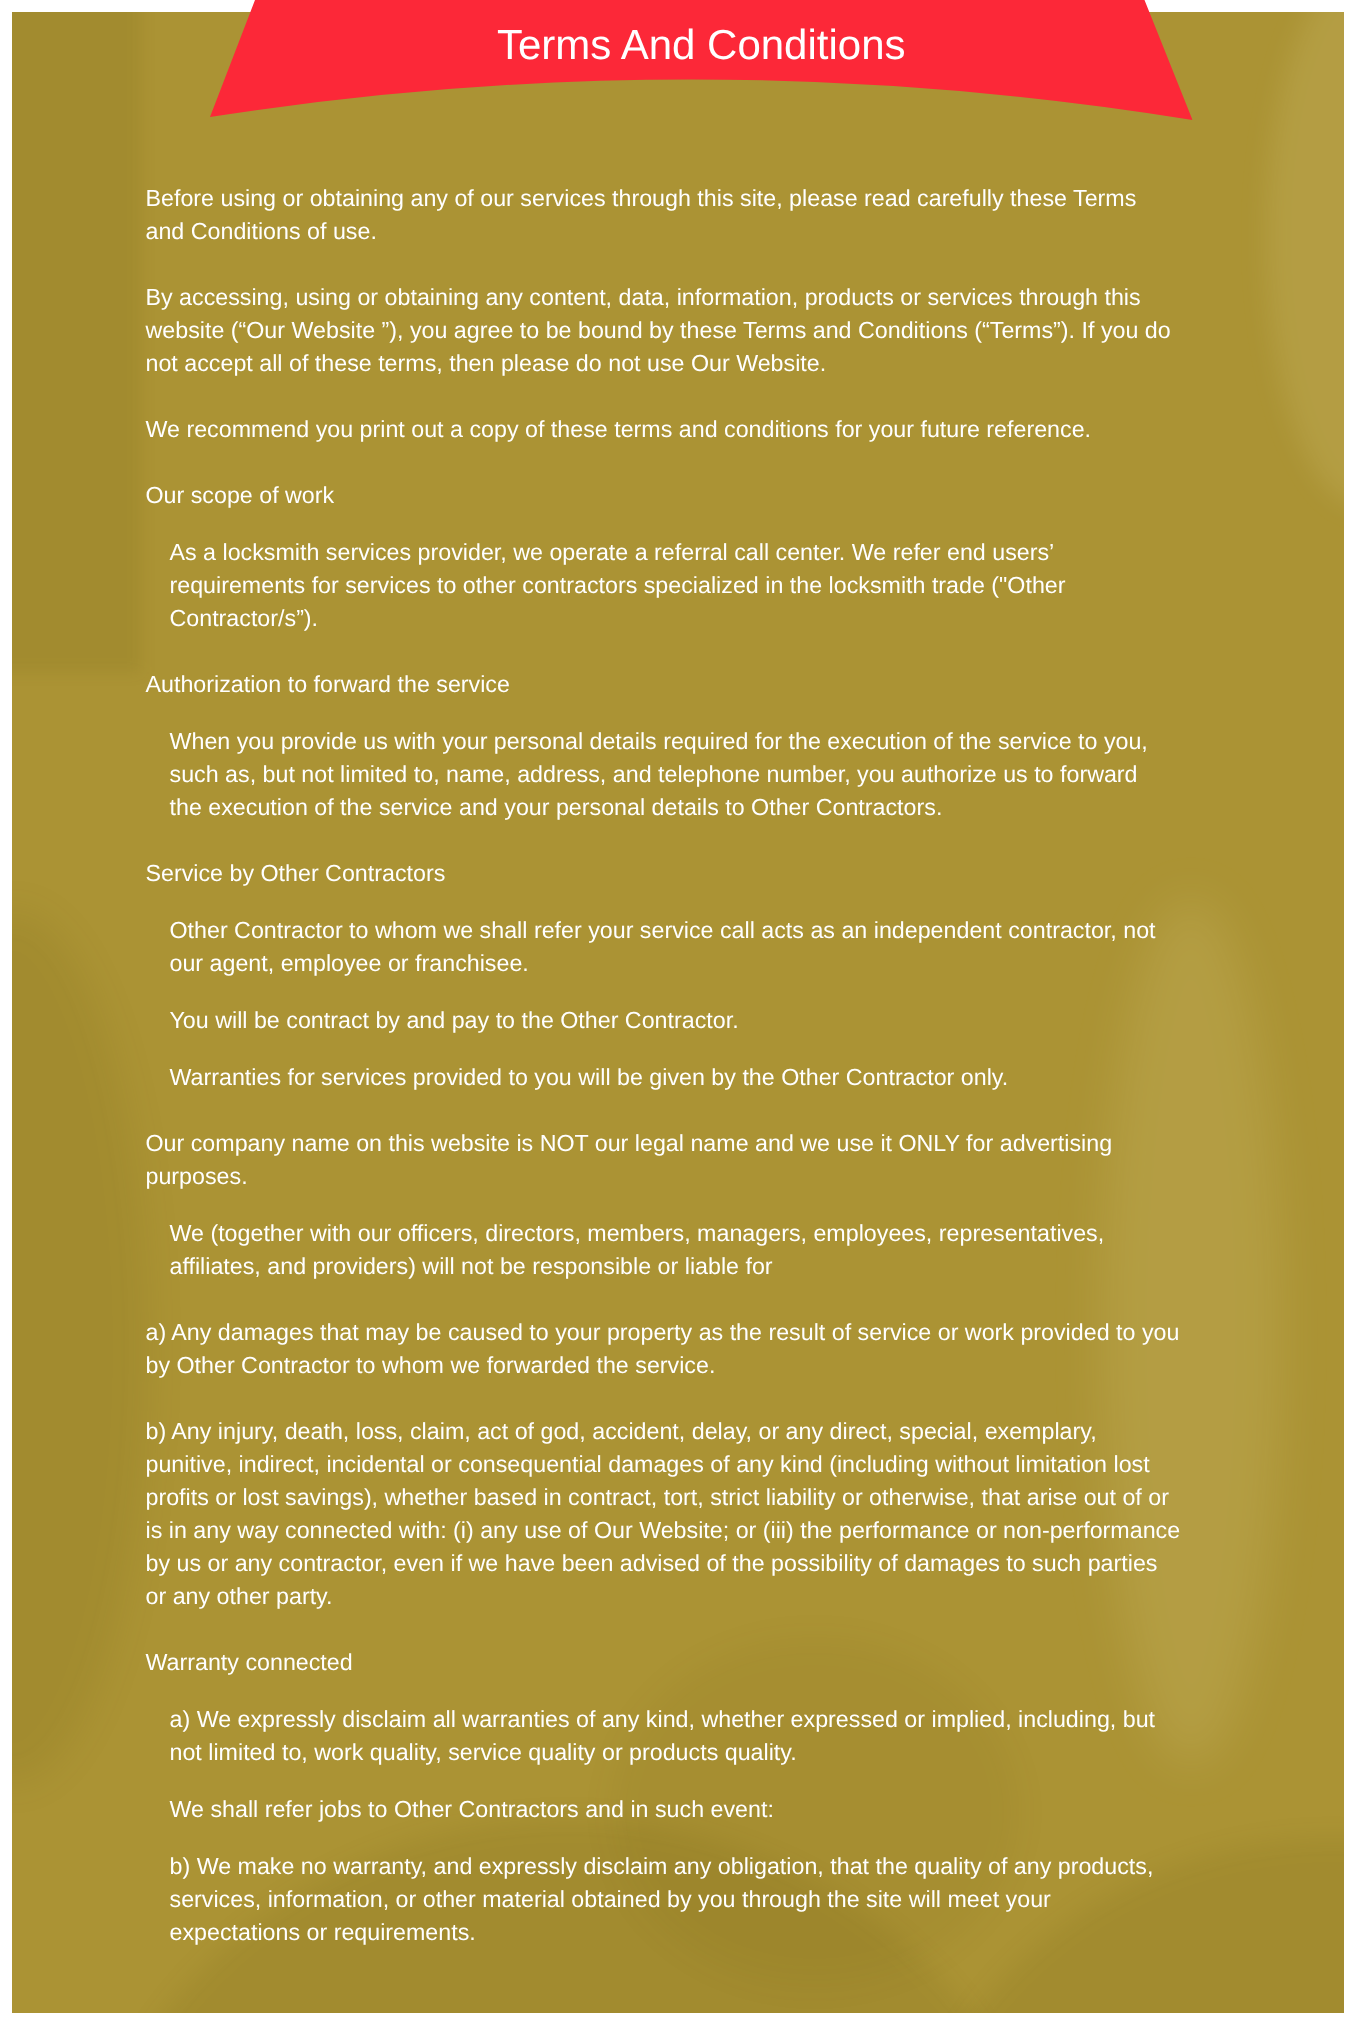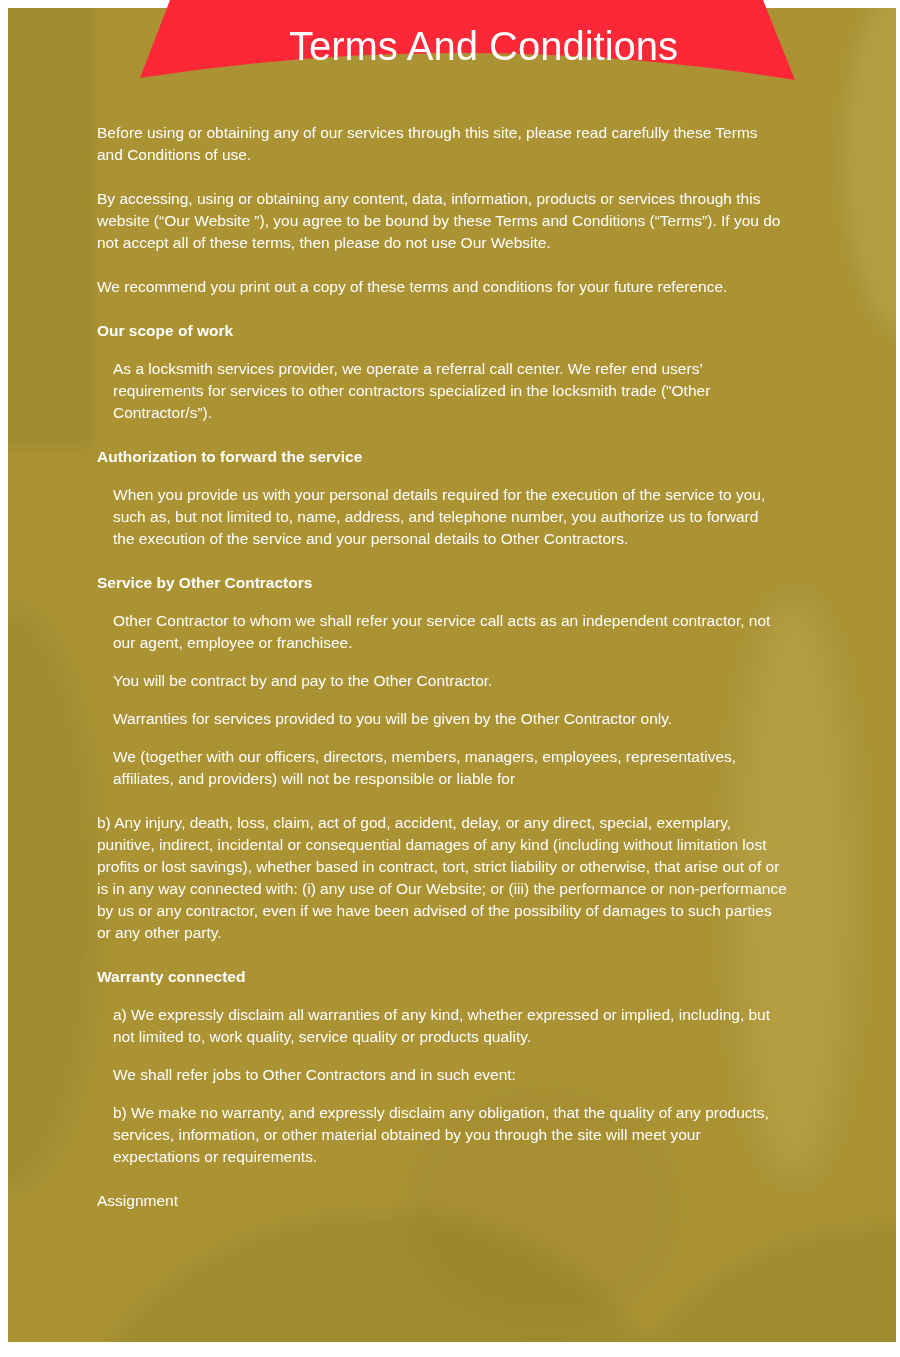--- a/index.html
+++ b/index.html
@@ -43,36 +43,36 @@
     width:690px;
     color:var(--text);
   }
   .content p{
     font-size:15.5px;
     line-height:22px;
     color:var(--text);
   }
   .b-p { margin:22px 0 0 0; }
   .b-pt{ margin:16px; }
-  .b-h { margin:22px 0 0 0; font-weight:700; font-size:16.5px; }
+  .b-h { margin:22px 0 0 0; font-weight:400; font-size:16.5px; }
   .b-ht{ margin:0; font-weight:700; font-size:16.5px; }
 
   .ribbon{
     position:absolute;
     left:140px; top:0;
     width:655px; height:80px;
   }
   .ribbon-path{ fill:var(--ribbon); }
   .title{
     position:absolute;
     left:140px; top:2px;
     width:655px;
-    margin:16px;
+    margin:0;
     text-align:center;
-    font-size:40px;
+    font-size:28px;
     font-weight:400;
     line-height:56px;
     letter-spacing:0px;
     color:var(--text);
   }
 </style>
 </head>
 <body>
 
 <div class="panel">
@@ -89,26 +89,27 @@
       <p class="b-p">By accessing, using or obtaining any content, data, information, products or services through this website (“Our Website ”), you agree to be bound by these Terms and Conditions (“Terms”). If you do not accept all of these terms, then please do not use Our Website.</p>
       <p class="b-p">We recommend you print out a copy of these terms and conditions for your future reference.</p>
       <p class="b-h">Our scope of work</p>
       <p class="b-pt">As a locksmith services provider, we operate a referral call center. We refer end users’ requirements for services to other contractors specialized in the locksmith trade ("Other Contractor/s”).</p>
       <p class="b-h">Authorization to forward the service</p>
       <p class="b-pt">When you provide us with your personal details required for the execution of the service to you, such as, but not limited to, name, address, and telephone number, you authorize us to forward the execution of the service and your personal details to Other Contractors.</p>
       <p class="b-h">Service by Other Contractors</p>
       <p class="b-pt">Other Contractor to whom we shall refer your service call acts as an independent contractor, not our agent, employee or franchisee.</p>
       <p class="b-pt">You will be contract by and pay to the Other Contractor.</p>
       <p class="b-pt">Warranties for services provided to you will be given by the Other Contractor only.</p>
+      <p class="b-p">Our company name on this website is NOT our legal name and we use it ONLY for advertising purposes.</p>
       <p class="b-pt">We (together with our officers, directors, members, managers, employees, representatives, affiliates, and providers) will not be responsible or liable for</p>
+      <p class="b-p">a) Any damages that may be caused to your property as the result of service or work provided to you by Other Contractor to whom we forwarded the service.</p>
       <p class="b-p">b) Any injury, death, loss, claim, act of god, accident, delay, or any direct, special, exemplary, punitive, indirect, incidental or consequential damages of any kind (including without limitation lost profits or lost savings), whether based in contract, tort, strict liability or otherwise, that arise out of or is in any way connected with: (i) any use of Our Website; or (iii) the performance or non-performance by us or any contractor, even if we have been advised of the possibility of damages to such parties or any other party.</p>
       <p class="b-h">Warranty connected</p>
       <p class="b-pt">a) We expressly disclaim all warranties of any kind, whether expressed or implied, including, but not limited to, work quality, service quality or products quality.</p>
       <p class="b-pt">We shall refer jobs to Other Contractors and in such event:</p>
       <p class="b-pt">b) We make no warranty, and expressly disclaim any obligation, that the quality of any products, services, information, or other material obtained by you through the site will meet your expectations or requirements.</p>
-      <p class="b-p">Assignment</p>
     </div>
 </div>
 
 <svg class="ribbon" viewBox="0 0 655 80" preserveAspectRatio="none" aria-hidden="true">
   <path class="ribbon-path" d="M30,0 L623,0 L655,80 Q327,27 0,78 Z"></path>
 </svg>
 <h1 class="title">Terms And Conditions</h1>
 
 </body></html>

